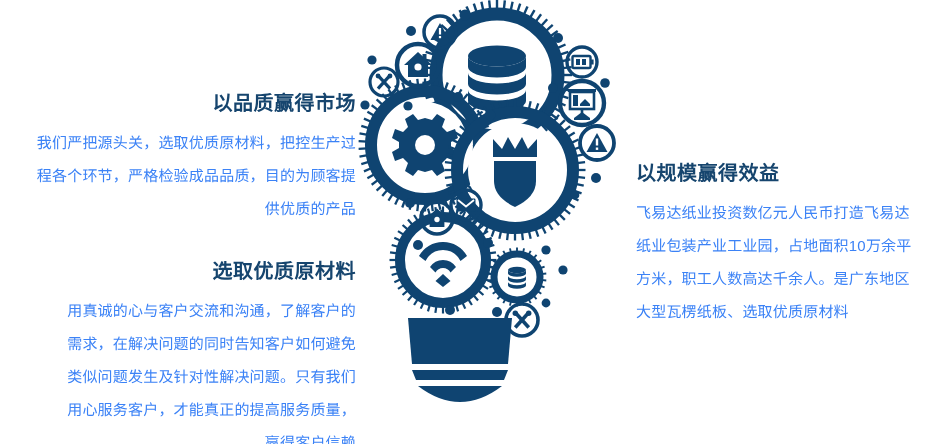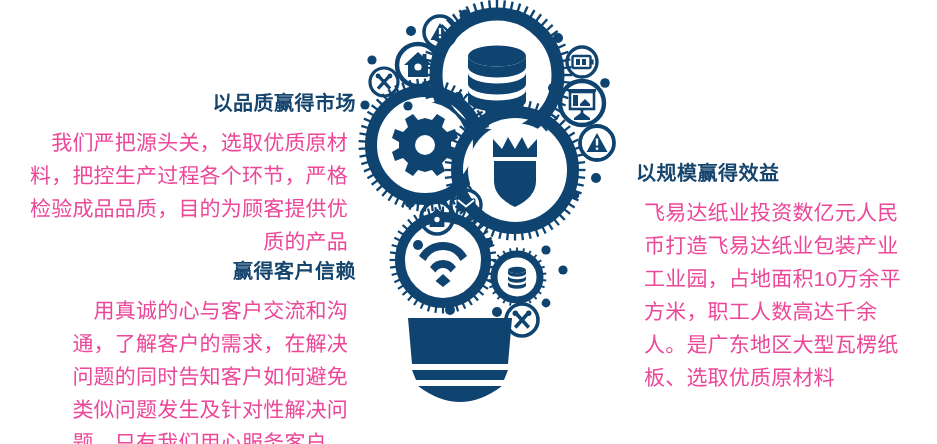--- a/index.html
+++ b/index.html
@@ -17,24 +17,24 @@
   .block{position:absolute;}
   .heading{
     color:#16456e;
     font-weight:bold;
     font-size:20px;
     line-height:26px;
     letter-spacing:0.5px;
     margin:0 0 10px 0;
   }
   .body-text{
-    color:#ec4899;
-    font-size:21px;
+    color:#3b82f6;
+    font-size:15px;
     line-height:33px;
-    margin:8px;
+    margin:0;
     letter-spacing:0.2px;
   }
   .align-right{text-align:right;}
   .align-left{text-align:left;}
 
   #block-quality{left:22px;top:90px;width:334px;}
   #block-service{left:60px;top:258px;width:296px;}
   #block-scale{left:636px;top:160px;width:286px;}
 
   
@@ -49,21 +49,21 @@
 <body>
 
 <div class="stage">
 
   <div class="block align-right" id="block-quality">
     <h2 class="heading">以品质赢得市场</h2>
     <p class="body-text">我们严把源头关，选取优质原材料，把控生产过程各个环节，严格检验成品品质，目的为顾客提供优质的产品</p>
   </div>
 
   <div class="block align-right" id="block-service">
-    <h2 class="heading">赢得客户信赖</h2>
+    <h2 class="heading">选取优质原材料</h2>
     <p class="body-text">用真诚的心与客户交流和沟通，了解客户的需求，在解决问题的同时告知客户如何避免类似问题发生及针对性解决问题。只有我们用心服务客户，才能真正的提高服务质量，赢得客户信赖</p>
   </div>
 
   <div class="block align-left" id="block-scale">
     <h2 class="heading">以规模赢得效益</h2>
     <p class="body-text">飞易达纸业投资数亿元人民币打造飞易达纸业包装产业工业园，占地面积10万余平方米，职工人数高达千余人。是广东地区大型瓦楞纸板、选取优质原材料</p>
   </div>
 
   <div id="bulb">
     <svg viewBox="0 0 290 444" xmlns="http://www.w3.org/2000/svg" aria-hidden="true">

